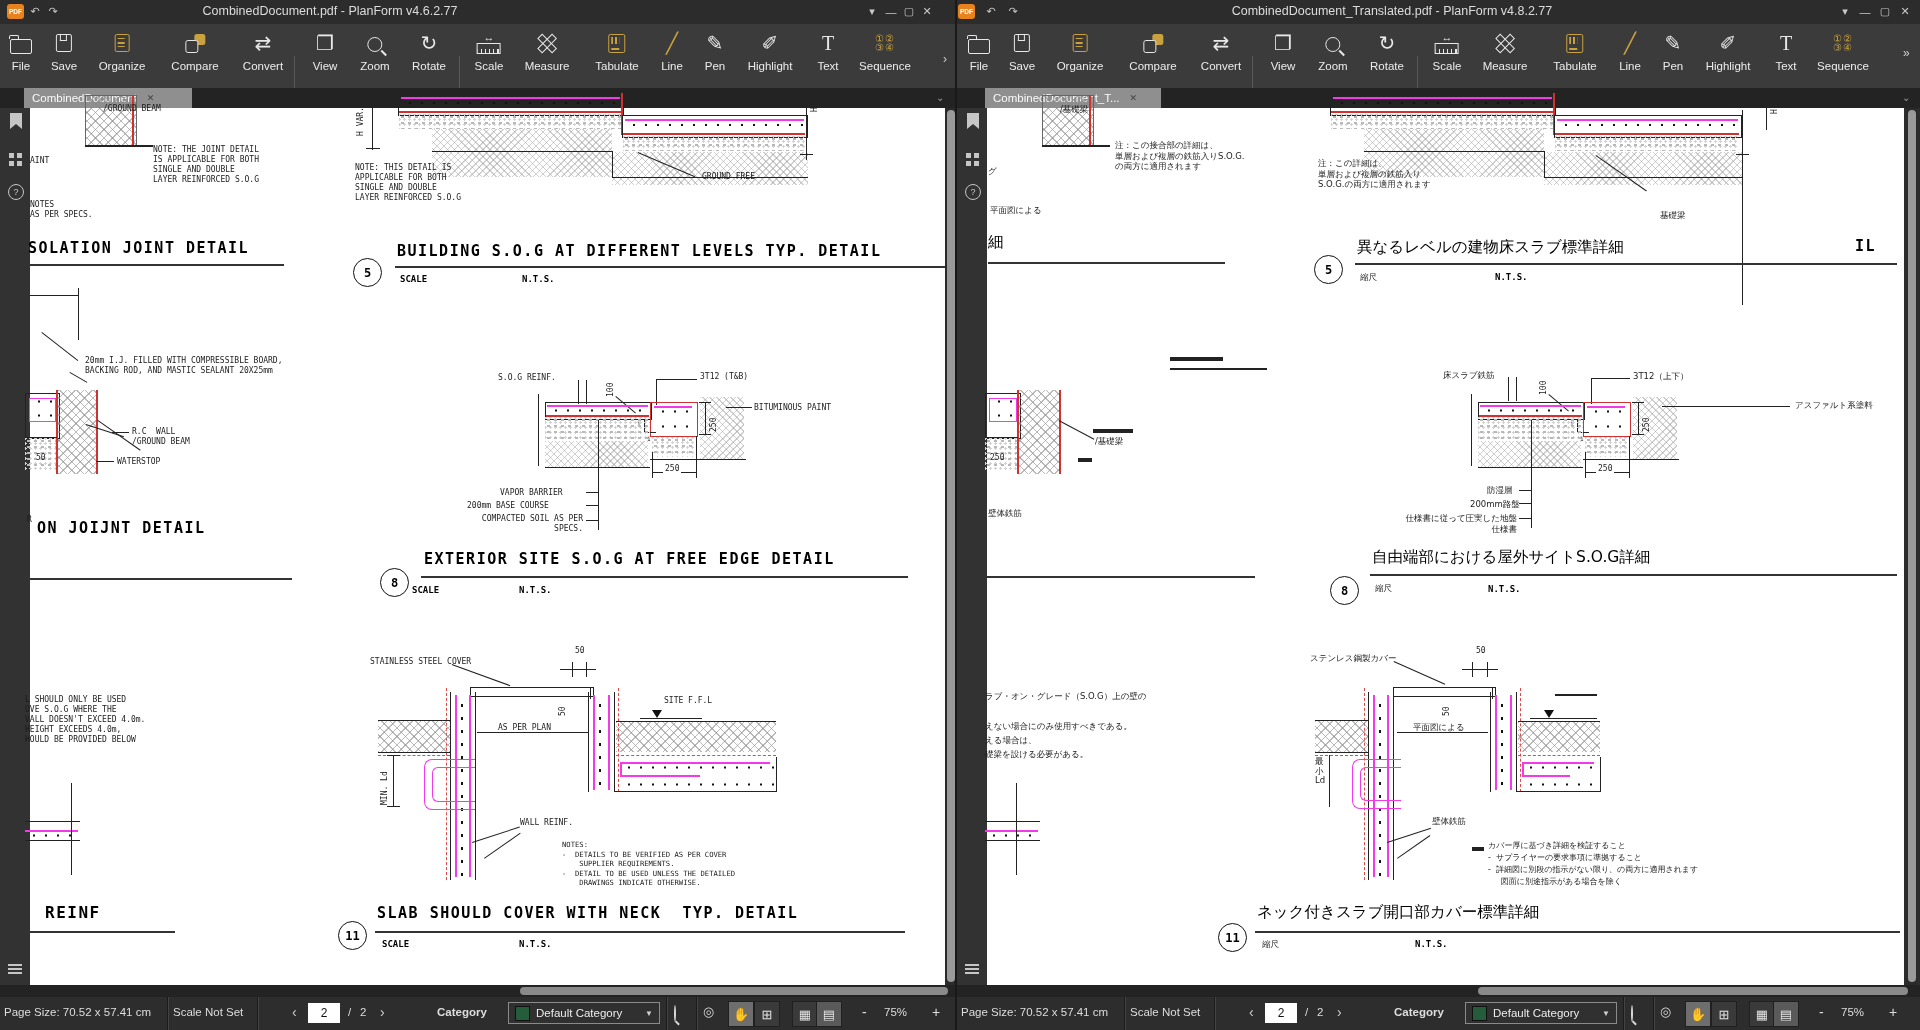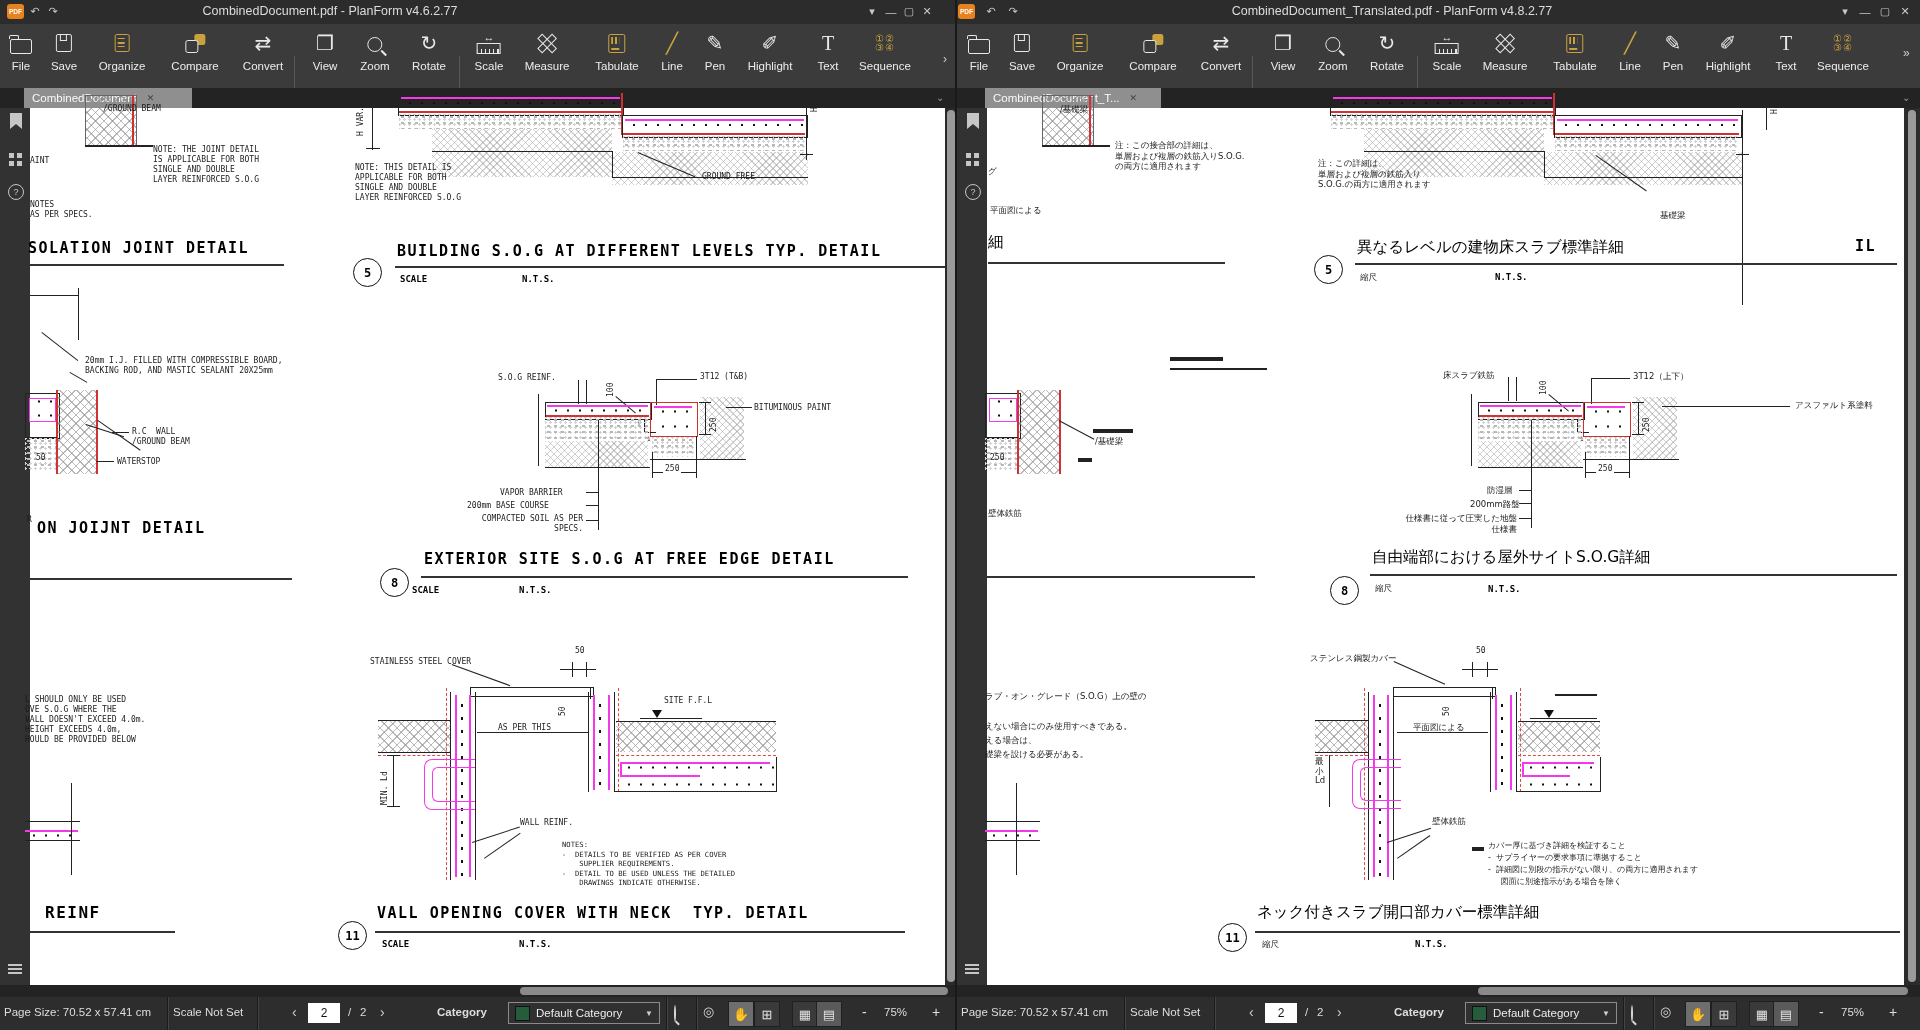--- a/index.html
+++ b/index.html
@@ -401,26 +401,26 @@
     <div class="hatch" style="left:616px;top:722px;width:160px;height:30px"></div>
     <div class="ln" style="left:616px;top:721px;width:160px;height:1.3px"></div>
     <div class="dashh" style="left:616px;top:755px;width:160px"></div>
     <div class="mag" style="left:620px;top:762px;width:150px;height:2px"></div>
     <div class="dotsh" style="left:620px;top:765px;width:154px;height:5px"></div>
     <div class="mag" style="left:620px;top:775px;width:80px;height:2px"></div>
     <div class="mag" style="left:620px;top:762px;width:2px;height:15px"></div>
     <div class="dotsh" style="left:620px;top:782px;width:154px;height:5px"></div>
     <div class="ln" style="left:614px;top:791px;width:162px;height:1.3px"></div>
     <div class="ln" style="left:776px;top:757px;width:1.3px;height:35px"></div>
-    <div class="cad" style="left:498px;top:723px">AS PER THIS</div>
+    <div class="cad" style="left:498px;top:723px">AS PER PLAN</div>
     <div class="ln" style="left:477px;top:732px;width:111px;height:1.2px"></div>
     <div class="circle" style="left:338px;top:921px">
         <span>11</span>
       </div>
-    <div class="big" style="left:377px;top:905px">VALL OPENING COVER WITH NECK  TYP. DETAIL</div>
+    <div class="big" style="left:377px;top:905px">SLAB SHOULD COVER WITH NECK  TYP. DETAIL</div>
     <div class="ul" style="left:375px;top:931px;width:530px"></div>
     <div class="sc" style="left:382px;top:939px">SCALE</div>
     <div class="sc" style="left:519px;top:939px">N.T.S.</div>
 
     <div class="cad" style="left:25px;top:695px">L SHOULD ONLY BE USED
 OVE S.O.G WHERE THE
 VALL DOESN'T EXCEED 4.0m.
 HEIGHT EXCEEDS 4.0m,
 HOULD BE PROVIDED BELOW</div>
     <div class="ln" style="left:25px;top:821px;width:55px;height:1.2px"></div>

